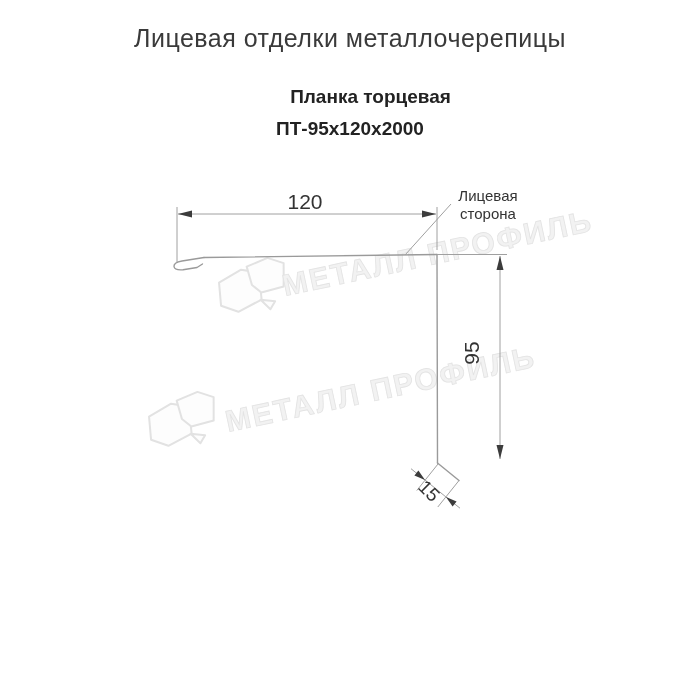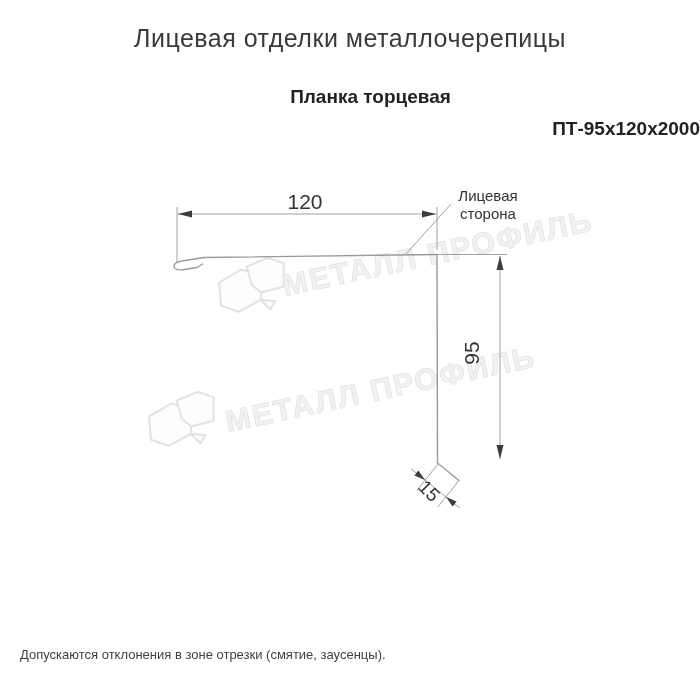--- a/index.html
+++ b/index.html
@@ -9,21 +9,21 @@
   }
   .page-title{
     position:absolute;top:24px;left:0;right:0;text-align:center;
     font-size:25px;font-weight:400;color:#3a3a3a;letter-spacing:0.5px;
   }
   .product-name{
     position:absolute;top:86px;left:0;right:0;text-align:center;
     font-size:19px;font-weight:700;color:#222222;padding-left:41px;
   }
   .product-sku{
-    position:absolute;top:118px;left:0;right:0;text-align:right;
+    position:absolute;top:118px;left:0;right:0;text-align:center;
     font-size:19px;font-weight:700;color:#222222;
   }
   .drawing-svg{position:absolute;top:0;left:0;}
   .footnotes{
     position:absolute;left:20px;top:646px;color:#3f3f3f;font-size:13px;line-height:18px;
   }
   .dim-text{font-size:21px;fill:#333333;}
   .label-text{font-size:15px;fill:#333333;}
   .flange-dim-text{font-size:19px;fill:#333333;}
   .wm-text{font-size:30px;font-weight:700;letter-spacing:2px;
@@ -100,14 +100,13 @@
     <polygon points="446,497 452.6,506.4 456.6,501.4"></polygon>
   </g>
   <text class="flange-dim-text" x="428" y="497" text-anchor="middle" transform="rotate(45 428 492)">15</text>
 
   <path d="M451,204 L405,255" stroke="#a0a0a0" stroke-width="1" fill="none"></path>
   <text class="label-text" x="488" y="201" text-anchor="middle">Лицевая</text>
   <text class="label-text" x="488" y="219" text-anchor="middle">сторона</text>
 </svg>
 
 <div class="footnotes">
-  <div>Допускаются отклонения в зоне отрезки (смятие, заусенцы).</div>
 </div>
 
 </body></html>

